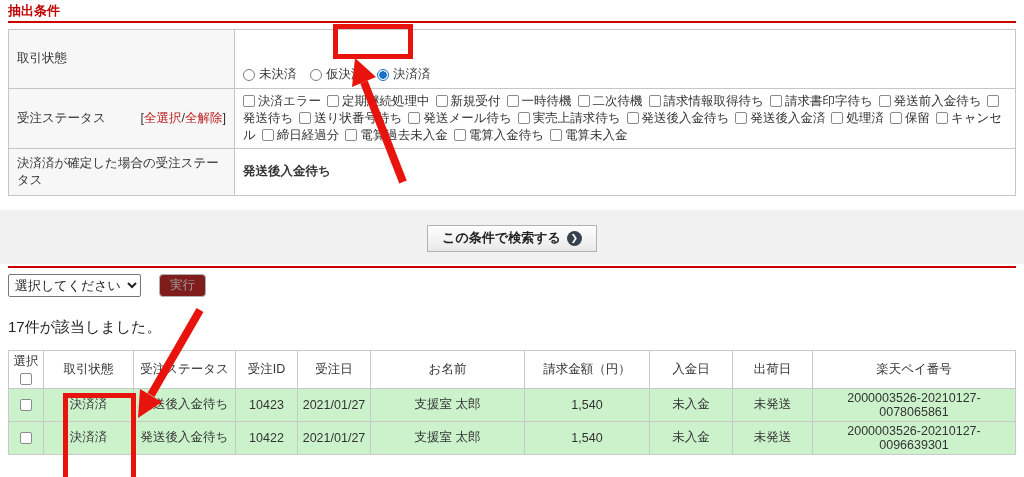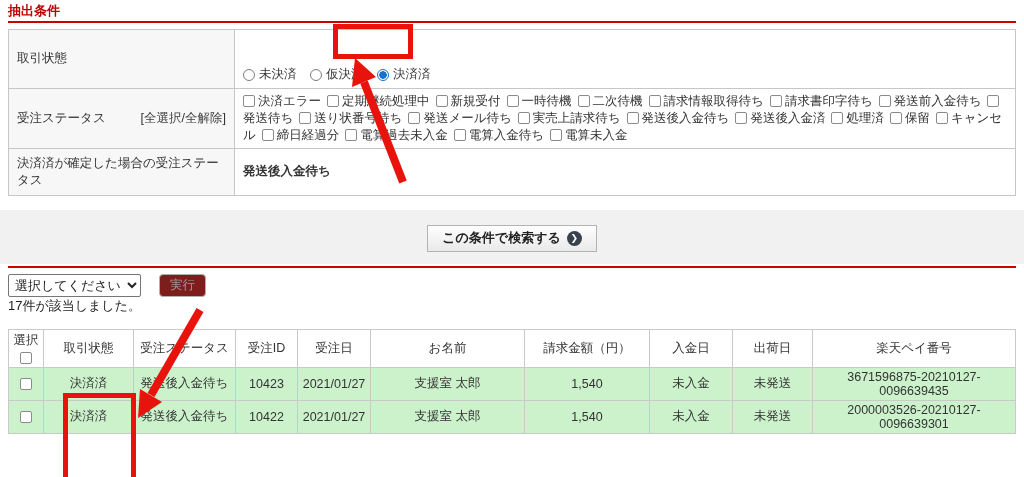--- a/index.html
+++ b/index.html
@@ -15,21 +15,21 @@
   .red-rule { border:0; border-top:2px solid #cc0000; margin-top:2px; }
 
   
   table.cond { width:100%; border-collapse:collapse; margin-top:6px; font-size:12.5px; }
   table.cond th, table.cond td { border:1px solid #c6c6c6; vertical-align:middle; text-align:left; font-weight:normal; }
   table.cond th { width:226px; background:#f7f7f7; padding:6px 8px; color:#333; }
   table.cond td { padding:4px 8px; background:#fff; }
   td.blue-cell { background:#8ccdf2; padding:5px 8px; }
   .th-flex { display:flex; justify-content:space-between; align-items:center; }
   .action-links { color:#333; }
-  .action-links a { color:#404040; text-decoration:none; }
+  .action-links a { color:#b91c1c; text-decoration:none; }
 
   .radio-item { display:inline-flex; align-items:center; margin-right:10px; cursor:default;margin-top:32px; }
   .radio { display:inline-block; width:12px; height:12px; border:1px solid #7c7c7c; border-radius:50%; background:#fff; margin-right:4px; }
   .radio.checked { border:1px solid #1673c7; background:radial-gradient(circle,#1673c7 0 3.5px,#fff 4px); }
 
   .cb { display:inline-block; width:12px; height:12px; border:1px solid #8a8a8a; border-radius:2px; background:#fff; vertical-align:-2px; }
   .cb-list { line-height:17px; }
   .cb-item { margin-right:6px; }
   .cb-item .cb { margin-right:3px; }
   .bold-val { font-weight:bold; }
@@ -44,21 +44,21 @@
     display:inline-flex; align-items:center; gap:6px;text-align:center;
   }
   .circle-arrow { display:inline-block; width:15px; height:15px; border-radius:50%; background:#38424e; color:#fff; font-size:9px; line-height:15px; text-align:center; font-weight:bold; }
   .circle-arrow::before { content:"❯"; }
 
   
   .title2 { margin-top:63px; }
   .controls { margin-top:6px; display:flex; align-items:center; gap:18px; }
   select.status-select { font-family:inherit; font-size:13px; height:23px; min-width:133px; border:1px solid #767676; border-radius:2px; background:#fff; color:#222; padding:0 2px; }
   .exec-btn { font-family:inherit; font-size:12.5px; color:#9b9b9b; background:#7f1d1d; border:1px solid #b0b0b0; border-radius:4px; height:23px; padding:0 10px; cursor:pointer; }
-  .result-count { margin-top:1px; font-size:13px; color:#222; line-height:16px; }
+  .result-count { margin-top:22px; font-size:15px; color:#222; line-height:16px; }
 
   
   table.orders { width:100%; border-collapse:collapse; margin-top:15px; font-size:12.5px; table-layout:fixed; }
   table.orders th, table.orders td { border:1px solid #c9c9c9; text-align:center; vertical-align:middle; font-weight:normal; color:#333; }
   table.orders thead th { background:#fff; height:38px; padding:2px; }
   table.orders tbody td { background:#ccf2cc; height:24px; padding:2px 4px; }
   table.orders .sel-head .cb { display:block; margin:3px auto 0; }
   td.amount { text-align:right; padding-right:14px; }
   td.id-link { color:#6fb1dc; cursor:pointer; }
 
@@ -169,21 +169,21 @@
       <tr>
           <td><span class="cb"></span></td>
           <td>決済済</td>
           <td>発送後入金待ち</td>
           <td class="id-link">10423</td>
           <td>2021/01/27</td>
           <td>支援室 太郎</td>
           <td class="amount">1,540</td>
           <td>未入金</td>
           <td>未発送</td>
-          <td>3671596875-20210127-0096639435</td>
+          <td>2000003526-20210127-0078065861</td>
         </tr>
           <tr>
           <td><span class="cb"></span></td>
           <td>決済済</td>
           <td>発送後入金待ち</td>
           <td class="id-link">10422</td>
           <td>2021/01/27</td>
           <td>支援室 太郎</td>
           <td class="amount">1,540</td>
           <td>未入金</td>

